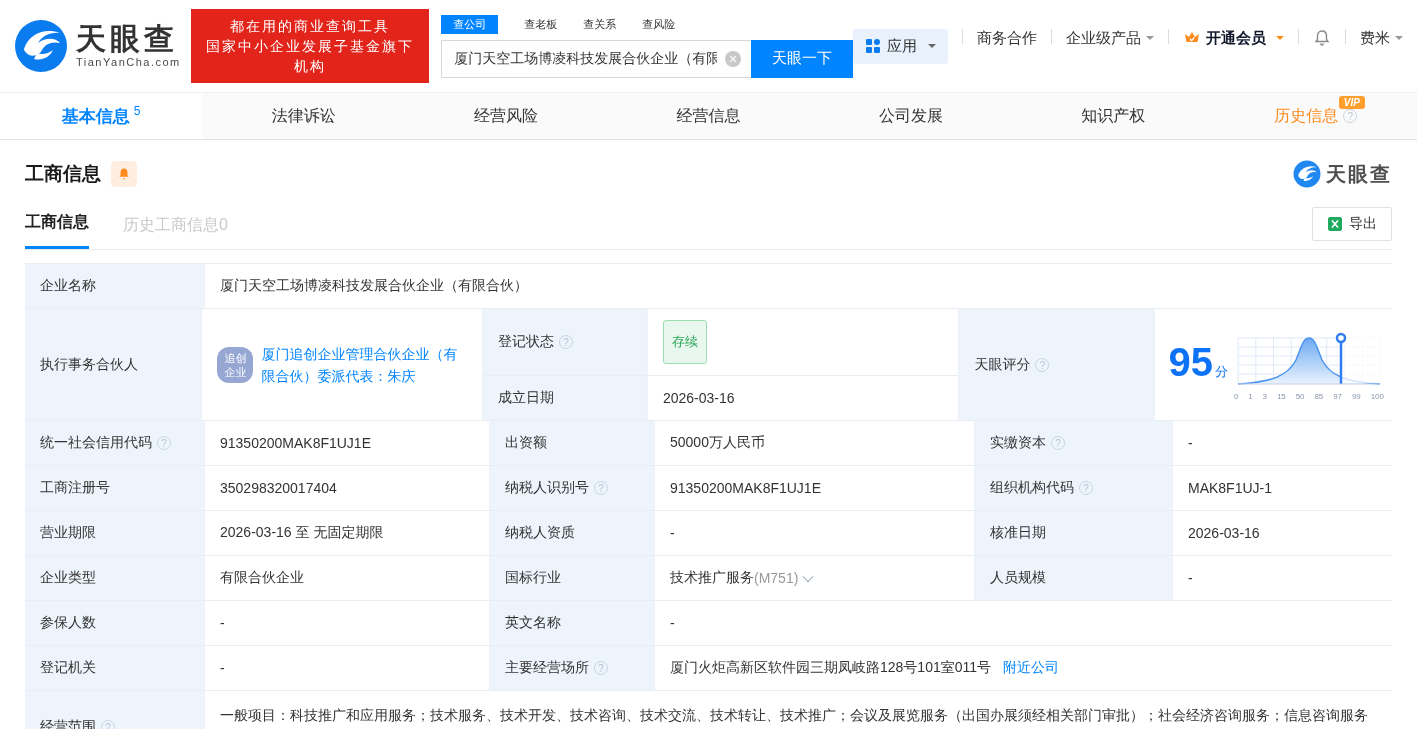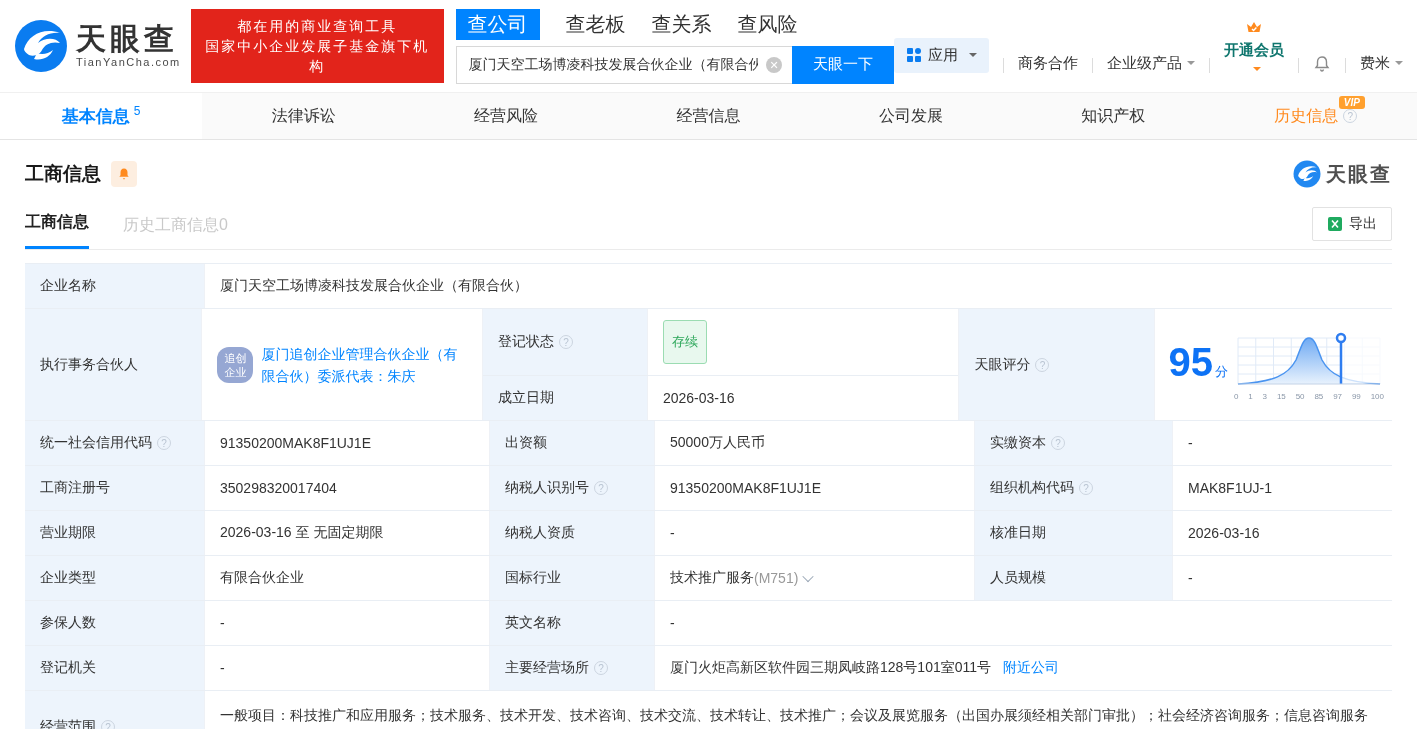--- a/index.html
+++ b/index.html
@@ -7,42 +7,42 @@
     font-family:"Liberation Sans","DejaVu Sans",sans-serif; color:#333; }
 
   
   .header { position:relative; height:92px; display:flex; align-items:center; padding:0 14px; }
   .logo { display:flex; align-items:center; gap:8px; }
   .logo-txt1 { font-size:30px; font-weight:bold; color:#333; letter-spacing:4px; line-height:30px; }
   .logo-txt2 { font-size:11px; color:#4a4a4a; letter-spacing:1.5px; margin-top:2px; }
   .banner { margin-left:10px; background:#e2241b; color:#fff; padding:7px 10px; font-size:14px;
     line-height:20px; letter-spacing:2px; text-align:center; }
   .searchblock { margin-left:12px; width:452px; }
-  .stabs { display:flex; align-items:center; gap:26px; font-size:20px; margin-bottom:6px; }
+  .stabs { display:flex; align-items:center; gap:26px; font-size:11px; margin-bottom:6px; }
   .stab { cursor:pointer; color:#333; padding:2px 0; }
   .stab.active { background:#0084ff; color:#fff; padding:2px 12px; }
   .srow { display:flex; }
   .sinput { position:relative; flex:1; border:1px solid #d8d8d8; border-right:none; height:38px;
     display:flex; align-items:center; background:#fff; }
   .sinput input { border:none; outline:none; width:100%; font-size:14px; padding:0 34px 0 12px;
     font-family:inherit; color:#333; }
   .clear-x { position:absolute; right:10px; width:16px; height:16px; border-radius:50%;
     background:#c8c8c8; color:#fff; font-size:11px; line-height:16px; text-align:center; cursor:pointer; }
   .sbtn { width:102px; height:38px; background:#0084ff; color:#fff; border:none; font-size:15px;
     cursor:pointer; font-family:inherit; }
-  .rightnav { margin-left:auto; display:flex; align-items:flex-end; font-size:15px; white-space:nowrap; }
+  .rightnav { margin-left:auto; display:flex; align-items:flex-start; font-size:15px; white-space:nowrap; }
   .rn-sep { width:1px; height:15px; background:#dcdcdc; margin:0 14px; }
   .apps-chip { display:flex; align-items:center; gap:6px; background:#e9f2fc; padding:8px 12px;
     border-radius:3px; cursor:pointer; }
   .caret { display:inline-block; width:0; height:0; border:4px solid transparent;
     border-top-color:#666; margin-left:5px; transform:translateY(2px); }
   .caret.orange { border-top-color:#ff8a1e; }
   .caret.gray { border-top-color:#999; }
   .rn-item { cursor:pointer; display:flex; align-items:center; }
-  .vip-link { color:#0f766e; font-weight:bold; display:flex; align-items:center; gap:5px; cursor:pointer;flex-direction:column; }
+  .vip-link { color:#0f172a; font-weight:bold; display:flex; align-items:center; gap:5px; cursor:pointer; }
 
   
   .tabbar { display:flex; height:48px; background:#fafafa; border-top:1px solid #f0f0f0;
     border-bottom:1px solid #e4e4e4; }
   .tab { flex:1; display:flex; align-items:center; justify-content:center; font-size:16px;
     color:#333; cursor:pointer; position:relative; }
   .tab.active { background:#fff; color:#0084ff; font-weight:bold; font-size:17px; }
   .tab .cnt { font-size:12px; margin-left:4px; transform:translateY(-5px); font-weight:normal; }
   .tab.history { color:#ff8a1e; }
   .vip-badge { position:absolute; top:3px; right:52px; background:#ffa02e; color:#fff;

